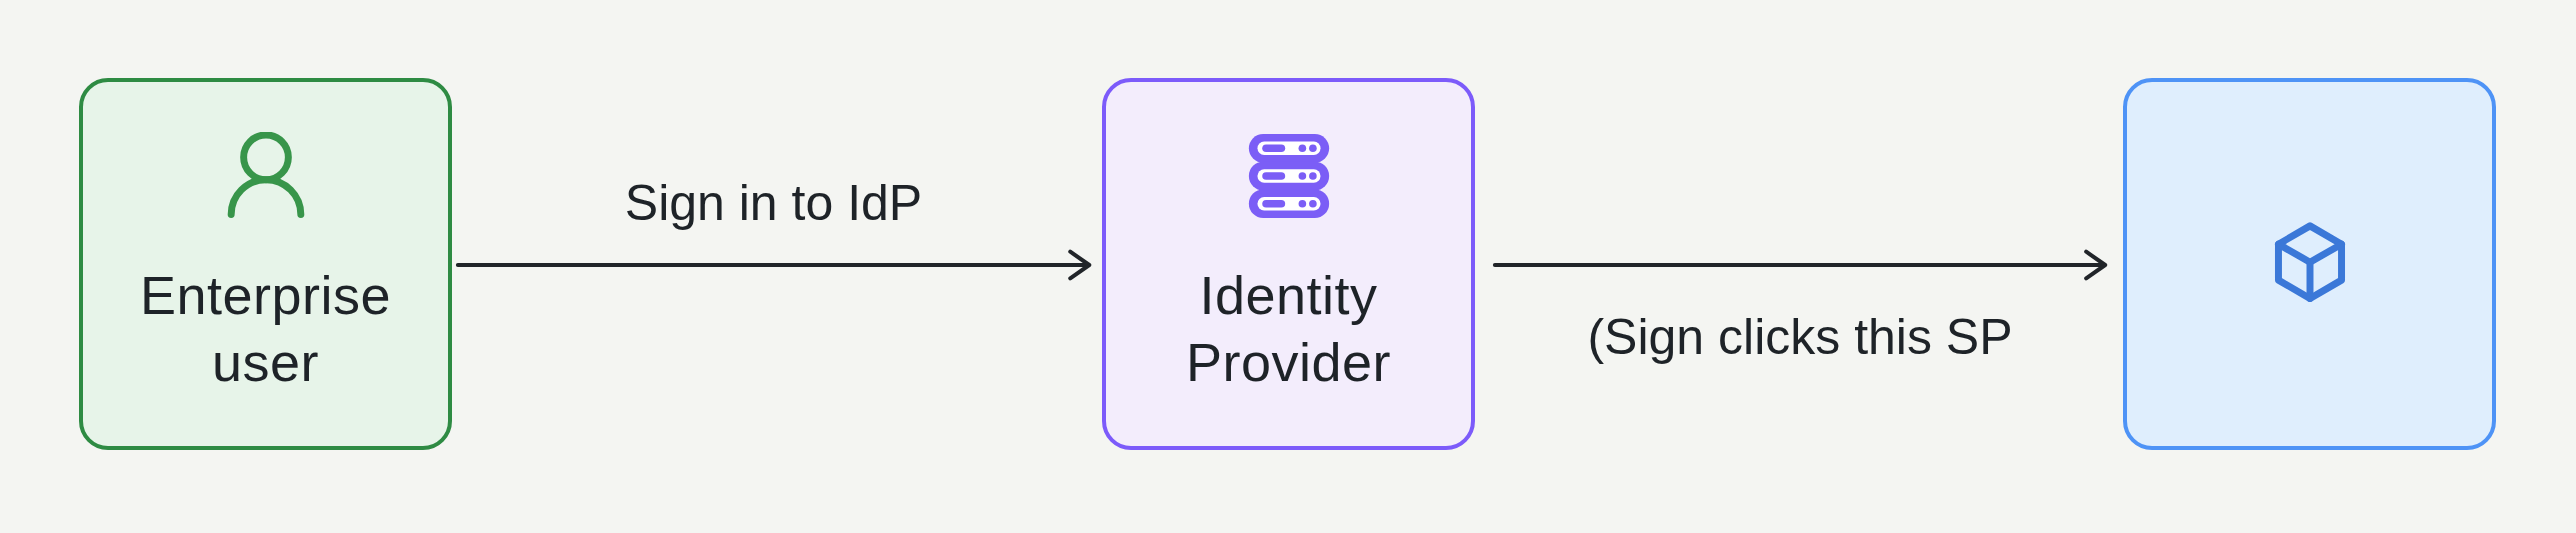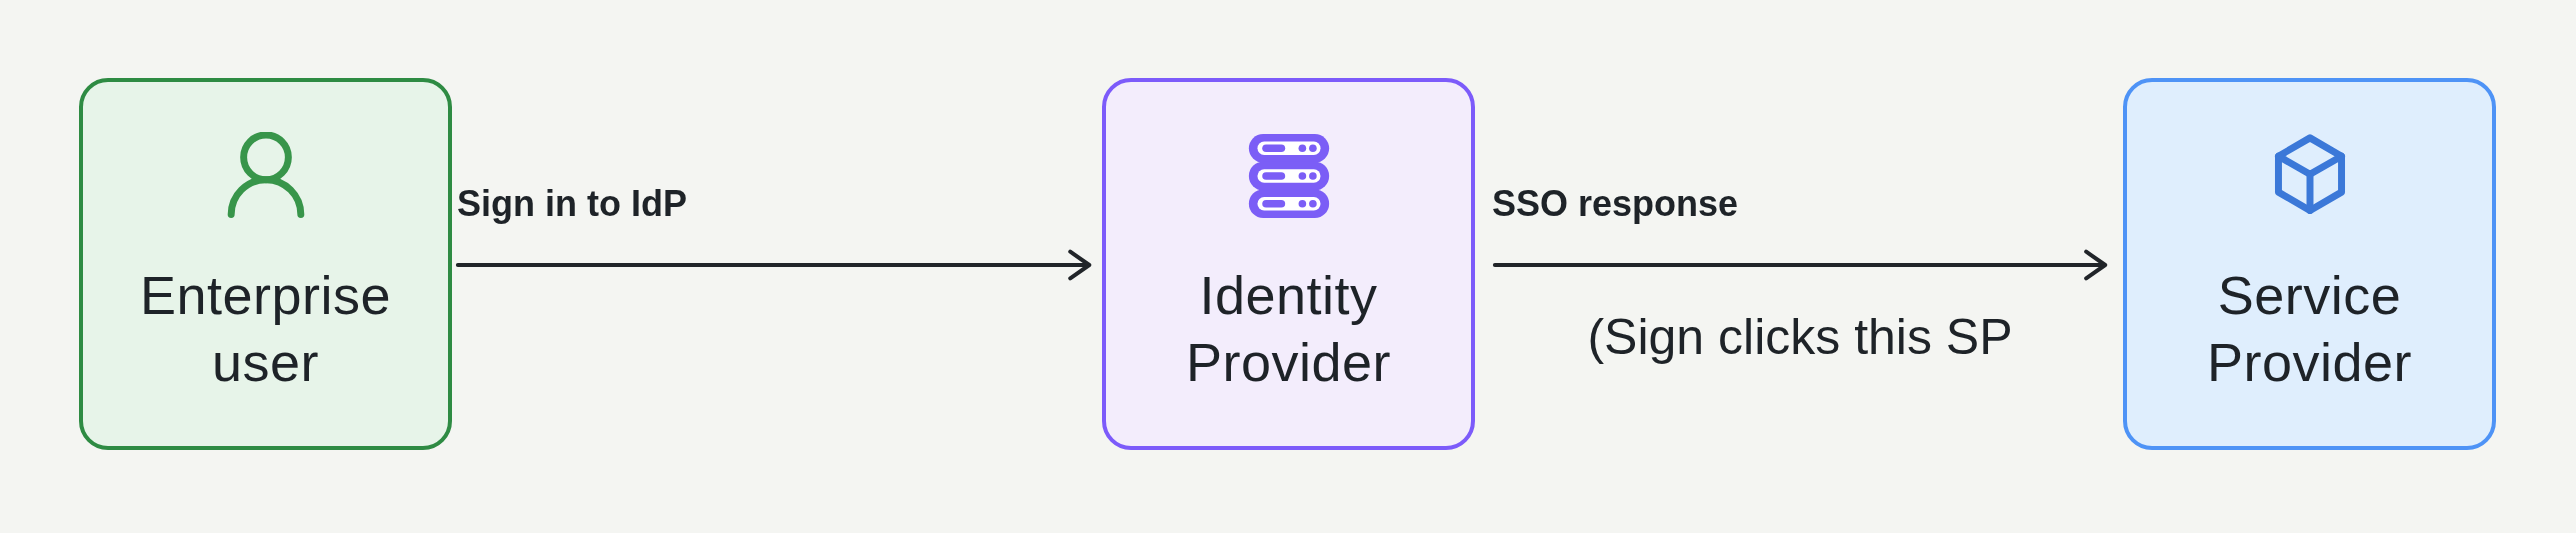--- a/index.html
+++ b/index.html
@@ -44,25 +44,25 @@
     font-size: 54px;
     line-height: 67px;
     font-weight: 500;
     color: #1e2328;
     text-align: center;
     letter-spacing: 0.5px;
     padding: 0 17px;
   }
   .edge-label {
     position: absolute;
-    font-size: 36px;
+    font-size: 50px;
     line-height: 61px;
-    font-weight: 700;
+    font-weight: 400;
     color: #1e2328;
-    text-align: left;
+    text-align: center;
   }
   .edge-label-1 { left: 457px; top: 173px; width: 633px; }
   .edge-label-2 { left: 1492px; top: 173px; width: 615px; }
   .edge-note {
     position: absolute;
     left: 1473px;
     top: 303px;
     width: 654px;
     font-size: 50px;
     line-height: 69px;
@@ -117,34 +117,32 @@
           <circle cx="70" cy="45" r="4"></circle>
           <rect x="17" y="70" width="24" height="8" rx="4"></rect>
           <circle cx="59" cy="74" r="4"></circle>
           <circle cx="70" cy="74" r="4"></circle>
         </g>
       </svg>
     </div>
     <div class="node-label">Identity Provider</div>
   </div>
 
-  <div class="edge-label edge-label-2">SSO response</div>
   <svg class="edge-arrow edge-arrow-2" viewBox="0 0 648 44" fill="none" stroke="#212529" stroke-width="4.2" stroke-linecap="round" stroke-linejoin="round">
     <line x1="3" y1="22" x2="640" y2="22"></line>
     <path d="M624 8 L644 22 L624 36"></path>
   </svg>
   <div class="edge-note">
     <div>(Sign clicks this SP</div>
   </div>
 
   <div class="node node-3" style="background-color: rgb(223, 238, 253); border-color: rgb(78, 147, 246);">
     <div class="node-icon" style="color: rgb(59, 120, 216);">
       <svg width="88" height="88" viewBox="0 0 24 24" fill="none" stroke="currentColor" stroke-width="1.9" stroke-linecap="round" stroke-linejoin="round">
         <path d="M12 1.6 L20.6 6.6 V16.4 L12 21.4 L3.4 16.4 V6.6 Z"></path>
         <path d="M3.4 6.6 L12 11.5 L20.6 6.6"></path>
         <path d="M12 11.5 V21.4"></path>
       </svg>
     </div>
-    <div class="node-label">Service Provider</div>
   </div>
 
 </div>
 
 
 </body></html>

